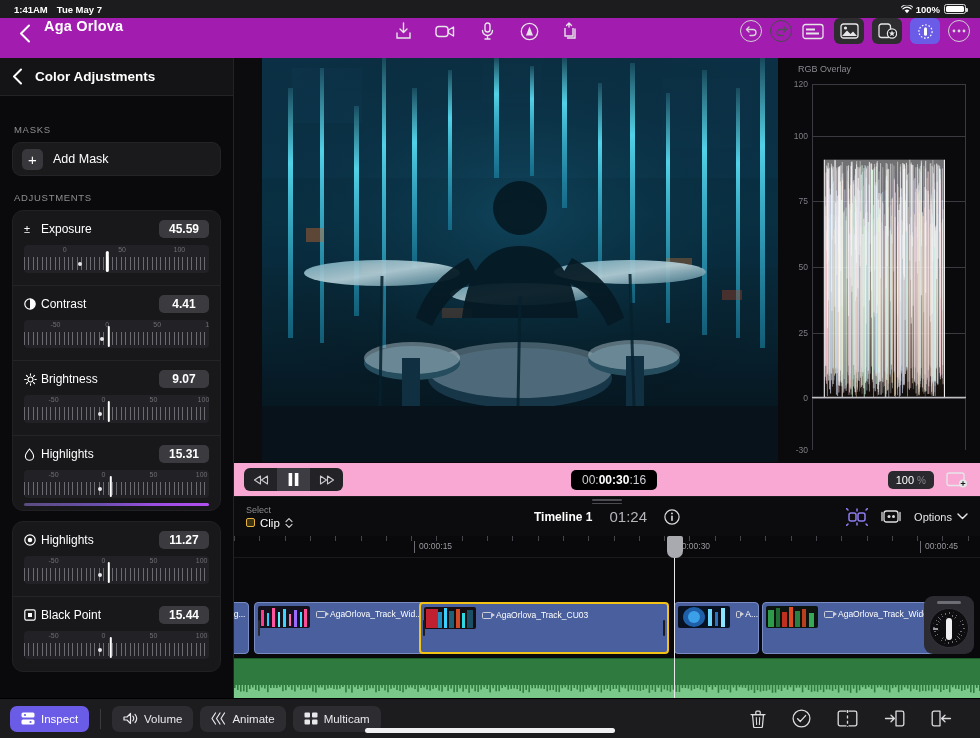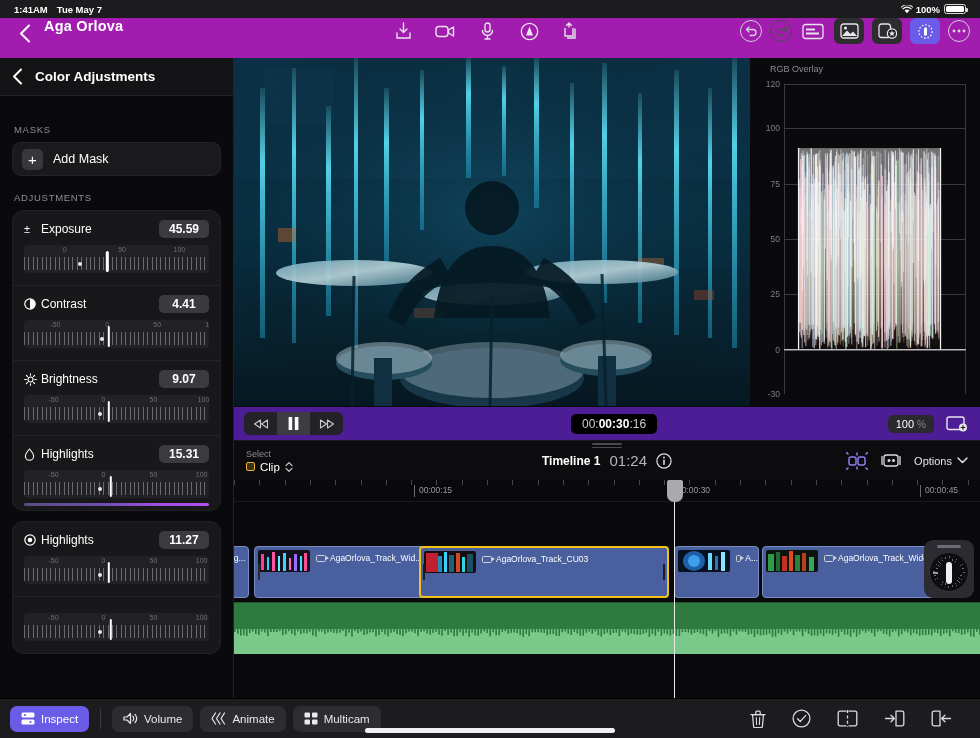--- a/index.html
+++ b/index.html
@@ -123,39 +123,39 @@
     position:absolute; top:6px; width:2.4px; height:21px; background:#fff; border-radius:1.5px;
     transform: translateX(-50%);
   }
   .sat-bar {
     position:absolute; left:0; right:0; bottom:-2px; height:3px; border-radius:2px;
     background: linear-gradient(to right, #5a4c7e 0%, #6b4fae 40%, #9b4fe0 70%, #b34ff0 100%);
   }
 
   
   .center { flex:1; display:flex; flex-direction:column; min-width:0; }
-  .viewer-row { display:flex; height: 348px; }
+  .viewer-row { display:flex; height: 404px; margin-left: 28px; }
   .viewer {
     width: 516px; flex:none; position:relative; overflow:hidden; background:#07121a;
   }
   .viewer .photo { position:absolute; inset:0; }
 
   
   .scope { flex:1; background:#0a0a0c; position:relative; padding: 6px 8px 4px 8px; }
   .scope .sc-title { color:#8a8a90; font-size: 9px; margin-left: 12px; }
   .sc-plot { position:absolute; left: 34px; right: 14px; top: 26px; bottom: 12px; }
   .sc-grid { position:absolute; inset:0; border-left: 1px solid #3a3a40; border-right:1px solid #3a3a40;}
   .sc-grid .h { position:absolute; left:0; right:0; height:1px; background:#3a3a40; }
   .sc-lab { position:absolute; right: 100%; margin-right: 5px; transform: translateY(-50%);
     font-size: 8.5px; color:#7e7e85; white-space:nowrap; }
   .sc-wave { position:absolute; left:0; right:0; top:0; bottom:0; overflow:hidden; }
 
   
   .transport {
-    height: 34px; background:#4c1d95; display:flex; align-items:center; padding: 0 10px;
+    height: 34px; background:#f9a8d4; display:flex; align-items:center; padding: 0 10px;
     border-top:1px solid #0a0a0c;
   }
   .tr-group { display:flex; background:#232327; border-radius:6px; overflow:hidden; }
   .tr-btn { width: 33px; height:23px; display:flex;align-items:center;justify-content:center;
     color:#d9d9dd; font-size: 10px; cursor:pointer;}
   .tr-btn.active { background:#3c3c42; color:#fff; }
   .timecode {
     position:absolute; left: 50%; transform: translateX(-50%);
     background:#000; color:#cfcfd4; font-size: 12px; padding: 3px 11px; border-radius:5px;
     font-family:"Liberation Sans", sans-serif;
@@ -164,21 +164,21 @@
   .tr-right { margin-left:auto; display:flex; align-items:center; gap: 10px; }
   .zoompct { background:#2a2a2e; border-radius:5px; padding: 3px 8px; font-size:11px; color:#fff; }
   .zoompct i { color:#85858b; font-style:normal; font-size:10px; }
 
   
   .tl-head { height: 40px; background:#0c0c0e; display:flex; align-items:center; padding: 0 12px; position:relative;
      border-top: 1px solid #1b1b1e;}
   .select-box .cap { color:#8a8a90; font-size: 9px; }
   .select-box .val { display:flex; align-items:center; gap:5px; color:#fff; font-size: 11.5px; margin-top:2px;}
   .clip-sq { width: 9px; height: 9px; border:1.6px solid #e8b53a; border-radius:2px; background:#3a3212;}
-  .tl-center { position:absolute; left:50%; transform:translateX(-50%); display:flex; align-items:center; gap:9px;justify-content:space-between;}
+  .tl-center { position:absolute; left:50%; transform:translateX(-50%); display:flex; align-items:center; gap:17px;justify-content:space-between;}
   .tl-center .tname { color:#fff; font-size: 12px; font-weight:bold; }
   .tl-center .tdur { color:#b5b5ba; font-size: 15px; }
   .grabber { position:absolute; left:50%; top: 2px; transform:translateX(-50%); width: 30px; }
   .grabber i { display:block; height:1.5px; background:#4a4a50; border-radius:1px; margin-bottom:2px;}
   .tl-right { margin-left:auto; display:flex; align-items:center; gap:12px; }
   .opt { color:#e4e4e8; font-size: 11px; display:flex; align-items:center; gap:5px; cursor:pointer;}
 
   
   .timeline { flex:1; background:#09090b; position:relative; overflow:hidden; }
   .ruler { height: 22px; position:relative; border-bottom:1px solid #1a1a1d;}
@@ -508,20 +508,30 @@
                   <span style="left:96%">100</span>
                 </div>
                 <div class="ticks"></div>
               </div>
               <div class="dot" style="left:41%"></div>
               <div class="knob" style="left:46%"></div>
             </div>
           </div>
 
           <div class="adj-row">
+            <div class="adj-head">
+              <span class="adj-ico">
+                <svg width="12" height="12" viewBox="0 0 12 12">
+                    <rect x="0.8" y="0.8" width="10.4" height="10.4" rx="1.6" stroke="#fff" stroke-width="1.2" fill="none"></rect>
+                    <rect x="4" y="4" width="4" height="4" fill="#fff"></rect>
+                  </svg>
+              </span>
+              <span class="adj-name">Black Point</span>
+              <span class="adj-val">15.44</span>
+            </div>
             <div class="slider">
               <div class="ticks-area">
                 <div class="scalelabels">
                   <span style="left:16%">-50</span>
                   <span style="left:43%">0</span>
                   <span style="left:70%">50</span>
                   <span style="left:96%">100</span>
                 </div>
                 <div class="ticks"></div>
               </div>

